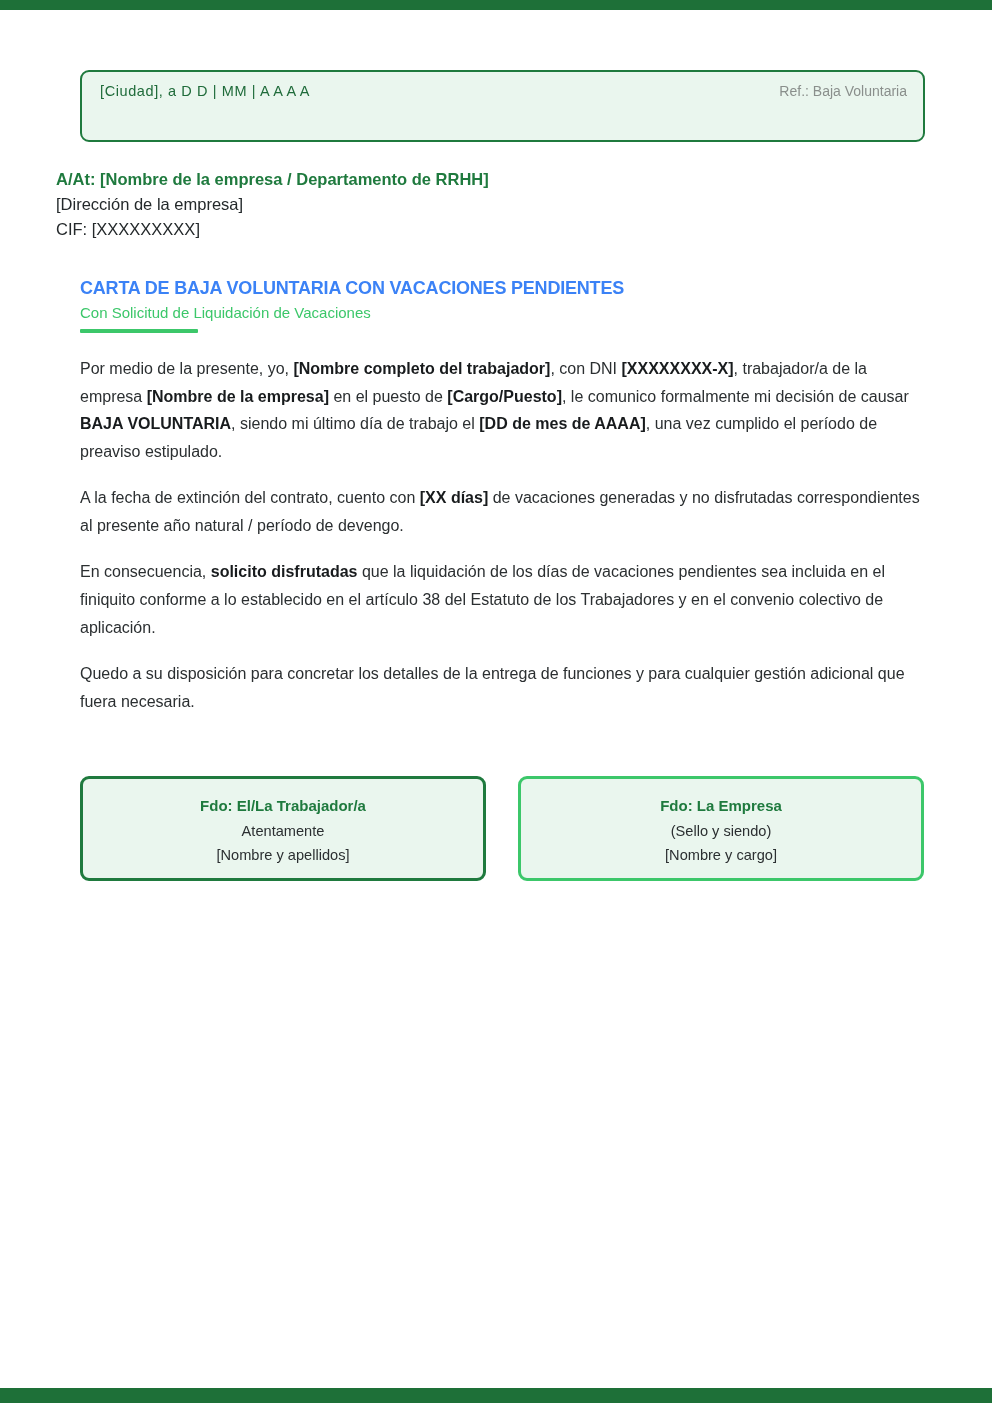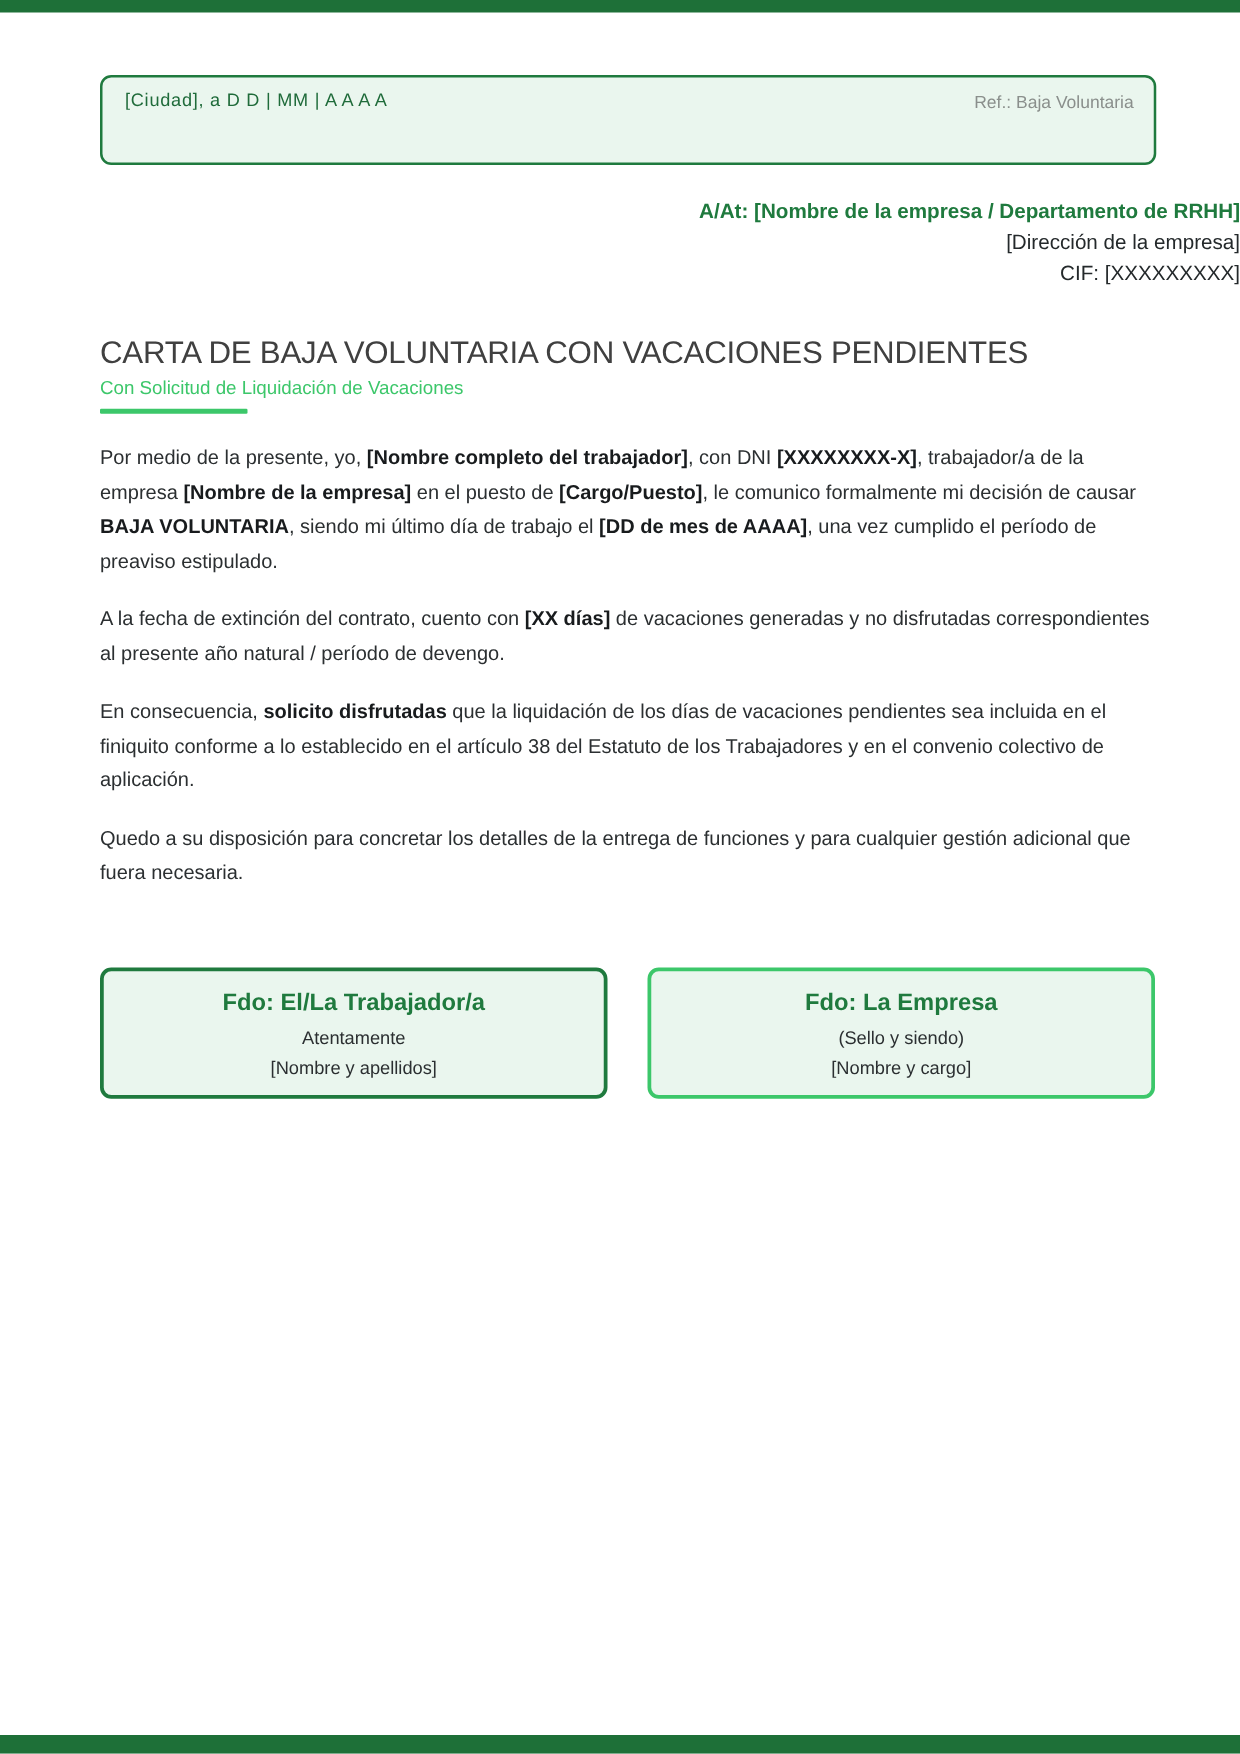--- a/index.html
+++ b/index.html
@@ -28,21 +28,21 @@
   .bottom-bar {
     position: absolute;
     bottom: 0; left: 0;
     width: 992px;
     height: 15px;
     background: #1e7038;
   }
 
   .page {
     position: absolute;
-    top: 10px; left: 0;
+    top: 20px; left: 0;
     width: 992px;
   }
 
   
   .meta-box {
     margin: 50px 67px 0 80px;
     border: 2px solid #1f7a3e;
     border-radius: 9px;
     background: #eaf6ee;
     height: 72px;
@@ -56,42 +56,41 @@
     color: #1f6b3a;
     letter-spacing: 0.6px;
   }
   .meta-ref {
     font-size: 14px;
     color: #8a8f8c;
   }
 
   
   .recipient {
-    margin: 25px 0 0 80px;
+    margin: 25px 0 0 56px;
     line-height: 1.52;
-    text-align: right;
   }
   .recipient .to-line {
     font-size: 16.5px;
     font-weight: bold;
     color: #1f7a3e;
   }
   .recipient .plain {
     font-size: 16.5px;
     color: #24292b;
   }
 
   
   .title-wrap {
     margin: 36px 0 0 80px;
   }
   h1.doc-title {
-    font-size: 25px;
-    font-weight: normal;
-    color: #404040;
+    font-size: 18px;
+    font-weight: bold;
+    color: #3b82f6;
     letter-spacing: -0.2px;
     line-height: 1.12;
   }
   .doc-subtitle {
     font-size: 15px;
     color: #3cc76a;
     margin-top: 6px;
     line-height: 1.2;
   }
   .title-rule {
@@ -132,21 +131,21 @@
     display: flex;
     flex-direction: column;
     align-items: center;
     justify-content: center;
     padding-top: 2px;
   }
   .sign-box.worker { border: 3px solid #1f7a3e; }
   .sign-box.company { border: 3px solid #3cc76a; }
 
   .sign-title {
-    font-size: 19px;
+    font-size: 15px;
     font-weight: bold;
     color: #1f7a3e;
     margin-bottom: 9px;
   }
   .sign-line {
     font-size: 14.6px;
     color: #2b2f31;
     margin-bottom: 8px;
   }
   .sign-line.last { margin-bottom: 0; }

